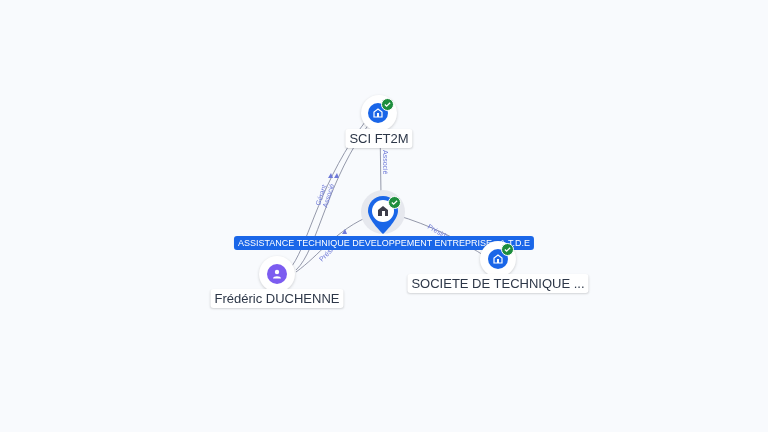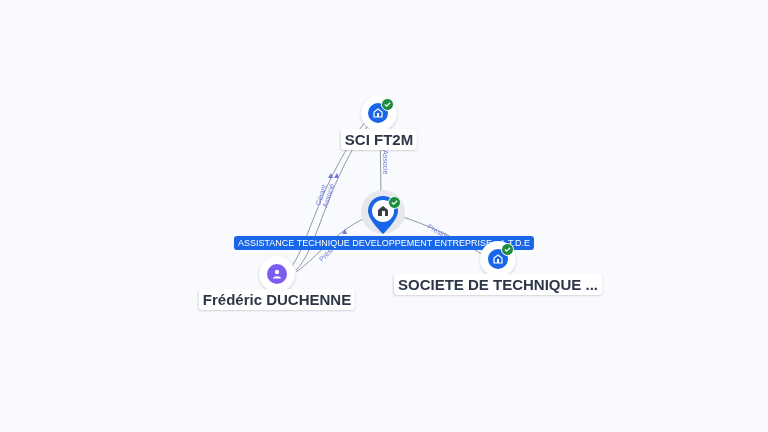--- a/index.html
+++ b/index.html
@@ -3,21 +3,21 @@
 <meta charset="utf-8">
 <style>
   html, body { margin:0; padding:0; }
   body { width:768px; height:432px; background:#f8fafd; position:relative; overflow:hidden; font-family:"Liberation Sans", sans-serif; }
   svg.edges { position:absolute; left:0; top:0; width:768px; height:432px; }
   .edge-label { font-family:"Liberation Sans", sans-serif; font-size:7px; fill:#6f7ad8; }
   .node { position:absolute; }
   .halo { position:absolute; border-radius:50%; background:#fff; box-shadow:0 1px 3px rgba(0,0,0,0.18); }
   .circle { position:absolute; border-radius:50%; display:flex; align-items:center; justify-content:center; }
   .check { position:absolute; width:11px; height:11px; border-radius:50%; background:#1e8e3e; border:1px solid #fff; display:flex; align-items:center; justify-content:center; }
-  .label { position:absolute; white-space:nowrap; font-size:15px; color:#2d3748; background:#fff; border-radius:3px; padding:2px 4px; box-shadow:0 1px 2px rgba(0,0,0,0.15); transform:translateX(-50%);font-weight:bold; }
+  .label { position:absolute; white-space:nowrap; font-size:13px; color:#2d3748; background:#fff; border-radius:3px; padding:2px 4px; box-shadow:0 1px 2px rgba(0,0,0,0.15); transform:translateX(-50%); }
   .main-label { position:absolute; white-space:nowrap; font-size:9px; color:#fff; background:#1a66e8; border-radius:3px; padding:2px 4px; transform:translateX(-50%); }
 </style>
 </head>
 <body>
 
 <svg class="edges">
 
   <path d="M380 126 L381 195" stroke="#7a7f94" stroke-width="0.8" fill="none"></path>
   <path d="M377 146 L380 142 L383 146 Z" fill="#6f7ad8"></path>
   <text class="edge-label" transform="translate(383,150) rotate(90)">Associé</text>

